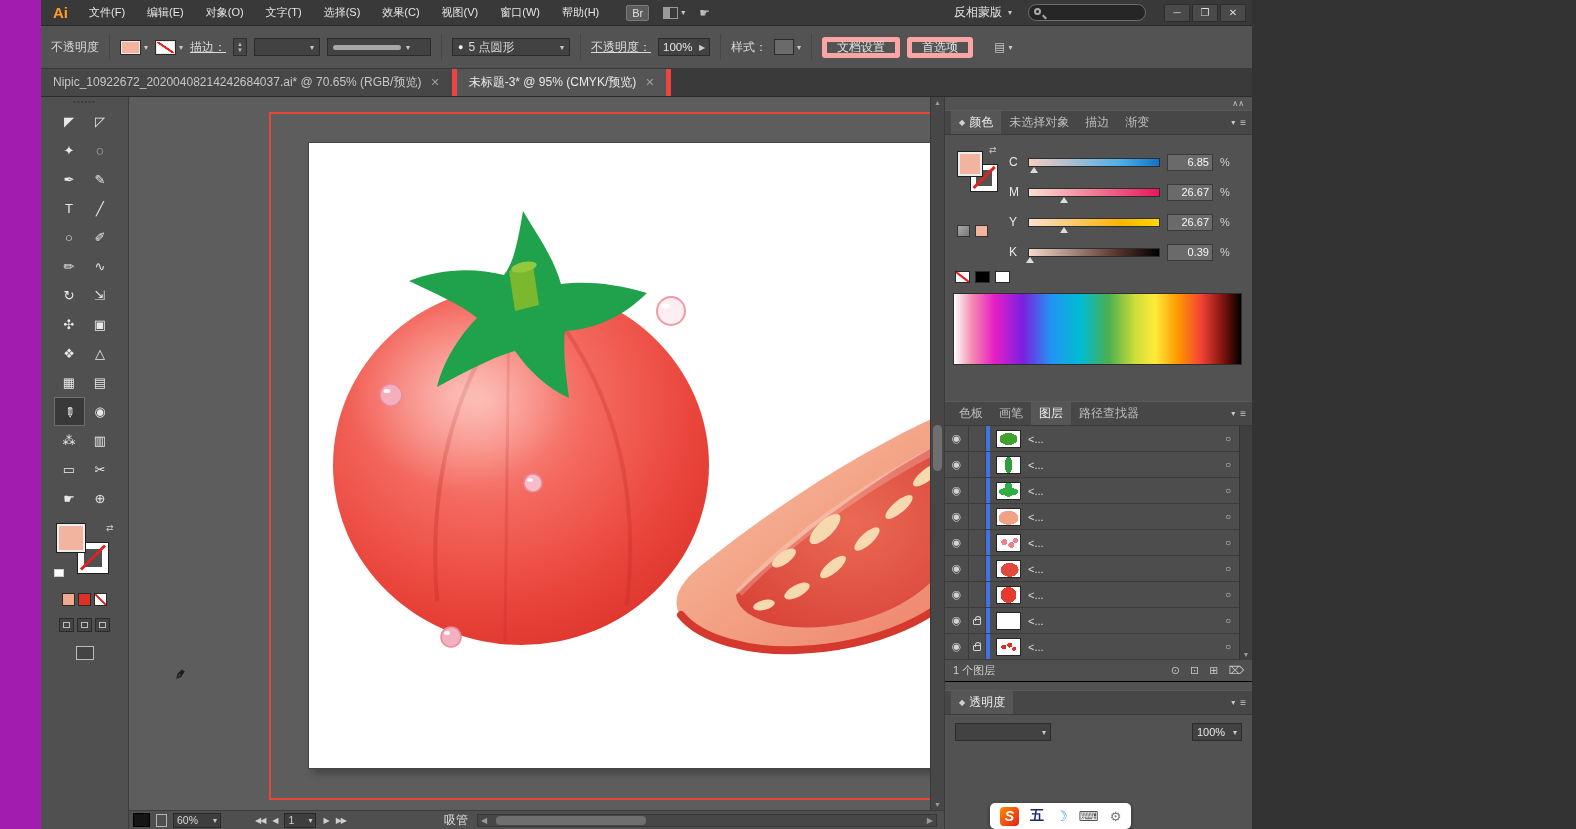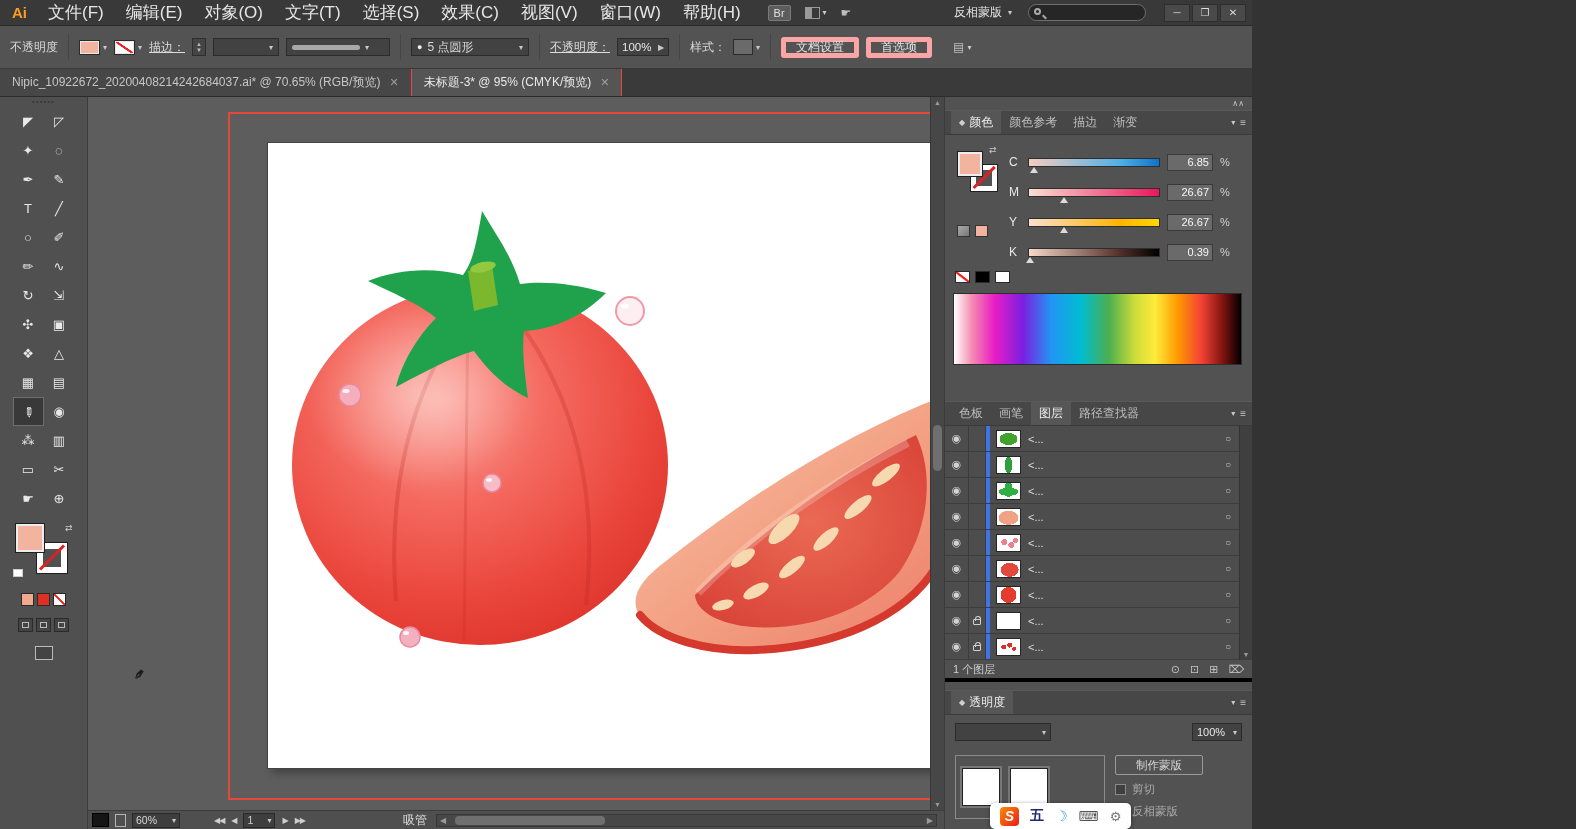--- a/index.html
+++ b/index.html
@@ -1,23 +1,23 @@
 <!DOCTYPE html>
 <html><head>
 <meta charset="utf-8">
 <style>
 *{box-sizing:border-box;margin:0;padding:0;}
 html,body{background:#333;}
 #app{position:relative;width:1252px;height:829px;background:#a21caf;overflow:hidden;
- font-family:"Liberation Sans","DejaVu Sans",sans-serif;font-size:12px;color:#d8d8d8;}
+ font-family:"Liberation Sans","DejaVu Sans",sans-serif;font-size:12px;color:#d8d8d8;padding-left:41px;}
 
 
 .menubar{height:26px;background:#393939;border-bottom:1px solid #2a2a2a;display:flex;align-items:center;padding:0 6px;}
 .ai-logo{color:#ff9c21;font-weight:bold;font-size:15px;padding:0 10px 0 6px;}
-.menu-item{padding:0 11px;font-size:17px;color:#e6e6e6;cursor:default;}
+.menu-item{padding:0 11px;font-size:11px;color:#e6e6e6;cursor:default;}
 .br-btn{margin-left:16px;background:#5c5c5c;border:1px solid #7b7b7b;border-radius:2px;font-size:11px;padding:0 5px;height:16px;line-height:14px;color:#e0e0e0;}
 .mb-icon{margin-left:14px;color:#bdbdbd;font-size:12px;display:flex;align-items:center;gap:3px;}
 .arrange-glyph{display:inline-block;width:15px;height:12px;border:1px solid #9a9a9a;background:linear-gradient(90deg,#9a9a9a 45%,transparent 45%);}
 .mb-right{margin-left:auto;display:flex;align-items:center;gap:16px;}
 .workspace{color:#e2e2e2;display:flex;gap:6px;align-items:center;}
 .search-wrap{position:relative;}
 .searchbox{width:118px;height:17px;background:#262626;border:1px solid #6e6e6e;border-radius:9px;color:#ddd;padding:0 6px 0 20px;font-size:11px;outline:none;}
 .mag{position:absolute;left:6px;top:4px;width:7px;height:7px;border:2px solid #aaa;border-radius:50%;}
 .mag::after{content:"";position:absolute;left:6px;top:6px;width:5px;height:2px;background:#aaa;transform:rotate(45deg);}
 .win-btns{display:flex;}
@@ -35,21 +35,21 @@
 .stepper{width:14px;height:18px;display:flex;flex-direction:column;align-items:center;justify-content:center;color:#bbb;font-size:6px;line-height:6px;background:#454545;border:1px solid #2e2e2e;}
 .cb-box{height:18px;background:#424242;border:1px solid #2b2b2b;display:flex;align-items:center;padding:0 5px;gap:5px;}
 .profile-line{width:68px;height:5px;background:#a8a8a8;border-radius:3px;}
 .bullet{color:#efefef;font-size:9px;}
 .cb-input{width:52px;height:18px;background:#424242;border:1px solid #2b2b2b;color:#e6e6e6;padding:0 4px;font-size:11.5px;display:flex;align-items:center;justify-content:space-between;}
 .bar-btn{height:21px;border:5px solid #fca5a5;border-radius:3px;padding:0 10px;display:flex;align-items:center;color:#e3e3e3;background:transparent;font-size:12px;}
 .style-swatch{width:20px;height:16px;background:#6a6a6a;border:1px solid #2b2b2b;}
 
 
 .tabbar{height:28px;background:#3a3a3a;display:flex;border-bottom:1px solid #2c2c2c;}
-.tab{display:flex;align-items:center;gap:9px;padding:0 12px;font-size:12px;background:#474747;color:#c6c6c6;border-right:1px solid #ef4444;}
+.tab{display:flex;align-items:center;gap:9px;padding:0 12px;font-size:12px;background:#474747;color:#c6c6c6;border-right:5px solid #ef4444;}
 .tab.active{background:#555;color:#e9e9e9;align-items:center;}
 .tab-close{color:#9f9f9f;font-size:11px;}
 
 
 .main{display:flex;height:732px;}
 
 
 .toolbar{width:88px;background:#505050;border-right:1px solid #3b3b3b;display:flex;flex-direction:column;align-items:center;flex:none;}
 .tb-grip{height:10px;width:100%;text-align:center;color:#383838;font-size:8px;letter-spacing:1px;line-height:10px;}
 .tool-grid{display:grid;grid-template-columns:repeat(2,31px);}
@@ -141,21 +141,21 @@
 .ltarget{width:18px;color:#c0c0c0;font-size:10px;text-align:center;}
 .t-leaf{background-image:radial-gradient(ellipse 9px 6px at 50% 50%,#3fa32e 98%,transparent);}
 .t-stem{background-image:radial-gradient(ellipse 4px 8px at 50% 50%,#2e9e3d 98%,transparent);}
 .t-calyx{background-image:radial-gradient(ellipse 10px 4px at 50% 55%,#2fae44 98%,transparent),radial-gradient(ellipse 4px 8px at 50% 40%,#2fae44 98%,transparent);}
 .t-slice{background-image:radial-gradient(ellipse 10px 7px at 50% 55%,#f2a284 98%,transparent);}
 .t-drops{background-image:radial-gradient(circle 3px at 32% 45%,#ee7f90 98%,transparent),radial-gradient(circle 3px at 62% 62%,#ee7f90 98%,transparent),radial-gradient(circle 2.5px at 80% 35%,#ee7f90 98%,transparent);}
 .t-wedge{background-image:radial-gradient(ellipse 9px 7px at 55% 55%,#e2493c 98%,transparent);}
 .t-tomato{background-image:radial-gradient(circle 8px at 50% 50%,#e63a2e 98%,transparent);}
 .t-dots{background-image:radial-gradient(circle 2.5px at 30% 50%,#d92f24 98%,transparent),radial-gradient(circle 2.5px at 55% 38%,#d92f24 98%,transparent),radial-gradient(circle 2px at 75% 62%,#d92f24 98%,transparent);}
 .lscroll{position:absolute;right:0;top:0;bottom:0;width:13px;background:#3f3f3f;border-left:1px solid #333;display:flex;flex-direction:column;justify-content:flex-end;align-items:center;color:#9a9a9a;font-size:7px;padding-bottom:2px;}
-.lfooter{height:22px;display:flex;align-items:center;padding:0 8px;background:#4f4f4f;border-bottom:4px solid #000000;color:#cfcfcf;font-size:11px;flex:none;}
+.lfooter{height:22px;display:flex;align-items:center;padding:0 8px;background:#4f4f4f;border-bottom:1px solid #000000;color:#cfcfcf;font-size:11px;flex:none;}
 .lf-icons{margin-left:auto;display:flex;gap:10px;color:#c5c5c5;font-size:11px;}
 
 
 .trans-gap{height:8px;flex:none;}
 .trans-body{padding:8px 10px;flex:none;}
 .tb-row1{display:flex;align-items:center;gap:8px;}
 .blend-select{width:96px;height:18px;background:#424242;border:1px solid #2b2b2b;display:flex;align-items:center;justify-content:flex-end;padding:0 4px;color:#ccc;font-size:9px;}
 .op-box{margin-left:auto;width:50px;height:18px;background:#424242;border:1px solid #2b2b2b;display:flex;align-items:center;justify-content:space-between;padding:0 4px;font-size:11px;color:#e8e8e8;}
 .tb-row2{display:flex;margin-top:14px;gap:10px;}
 .mask-thumbs{width:150px;height:64px;border:1px solid #8b8b8b;display:flex;align-items:center;gap:10px;padding:6px;}
@@ -442,21 +442,21 @@
 
     <div class="dock">
       <div class="dock-collapse">∧∧</div>
 
       <div class="ptabs">
         <span class="ptab active">
             <span class="diamond">◆</span>
             <span>颜色</span>
           </span>
         <span class="ptab">
-            <span>颜色参考</span>
+            <span>未选择对象</span>
           </span>
         <span class="ptab">
             <span>描边</span>
           </span>
         <span class="ptab">
             <span>渐变</span>
           </span>
         <span class="ptab-menu">
             <span class="dd-arrow">▾</span>
             <span>≡</span>
@@ -635,37 +635,20 @@
       </div>
       <div class="trans-body">
         <div class="tb-row1">
           <span class="blend-select">
               <span class="dd-arrow">▾</span>
             </span>
           <span class="op-box">
               <span>100%</span>
               <span class="dd-arrow">▾</span>
             </span>
-        </div>
-        <div class="tb-row2">
-          <div class="mask-thumbs">
-            <span class="mthumb"></span>
-            <span class="mthumb"></span>
-          </div>
-          <div class="tb-right">
-            <span class="mask-btn">制作蒙版</span>
-            <span class="chk-row">
-                <span class="chk"></span>
-                <span>剪切</span>
-              </span>
-            <span class="chk-row">
-                <span class="chk"></span>
-                <span>反相蒙版</span>
-              </span>
-          </div>
         </div>
       </div>
     </div>
   </div>
 
   <div class="watermark">
     <svg width="54" height="54" viewBox="0 0 40 40">
       <g fill="rgba(255,255,255,.55)">
         <ellipse cx="20" cy="27" rx="11" ry="9"></ellipse>
         <circle cx="7" cy="17" r="4.5"></circle>

